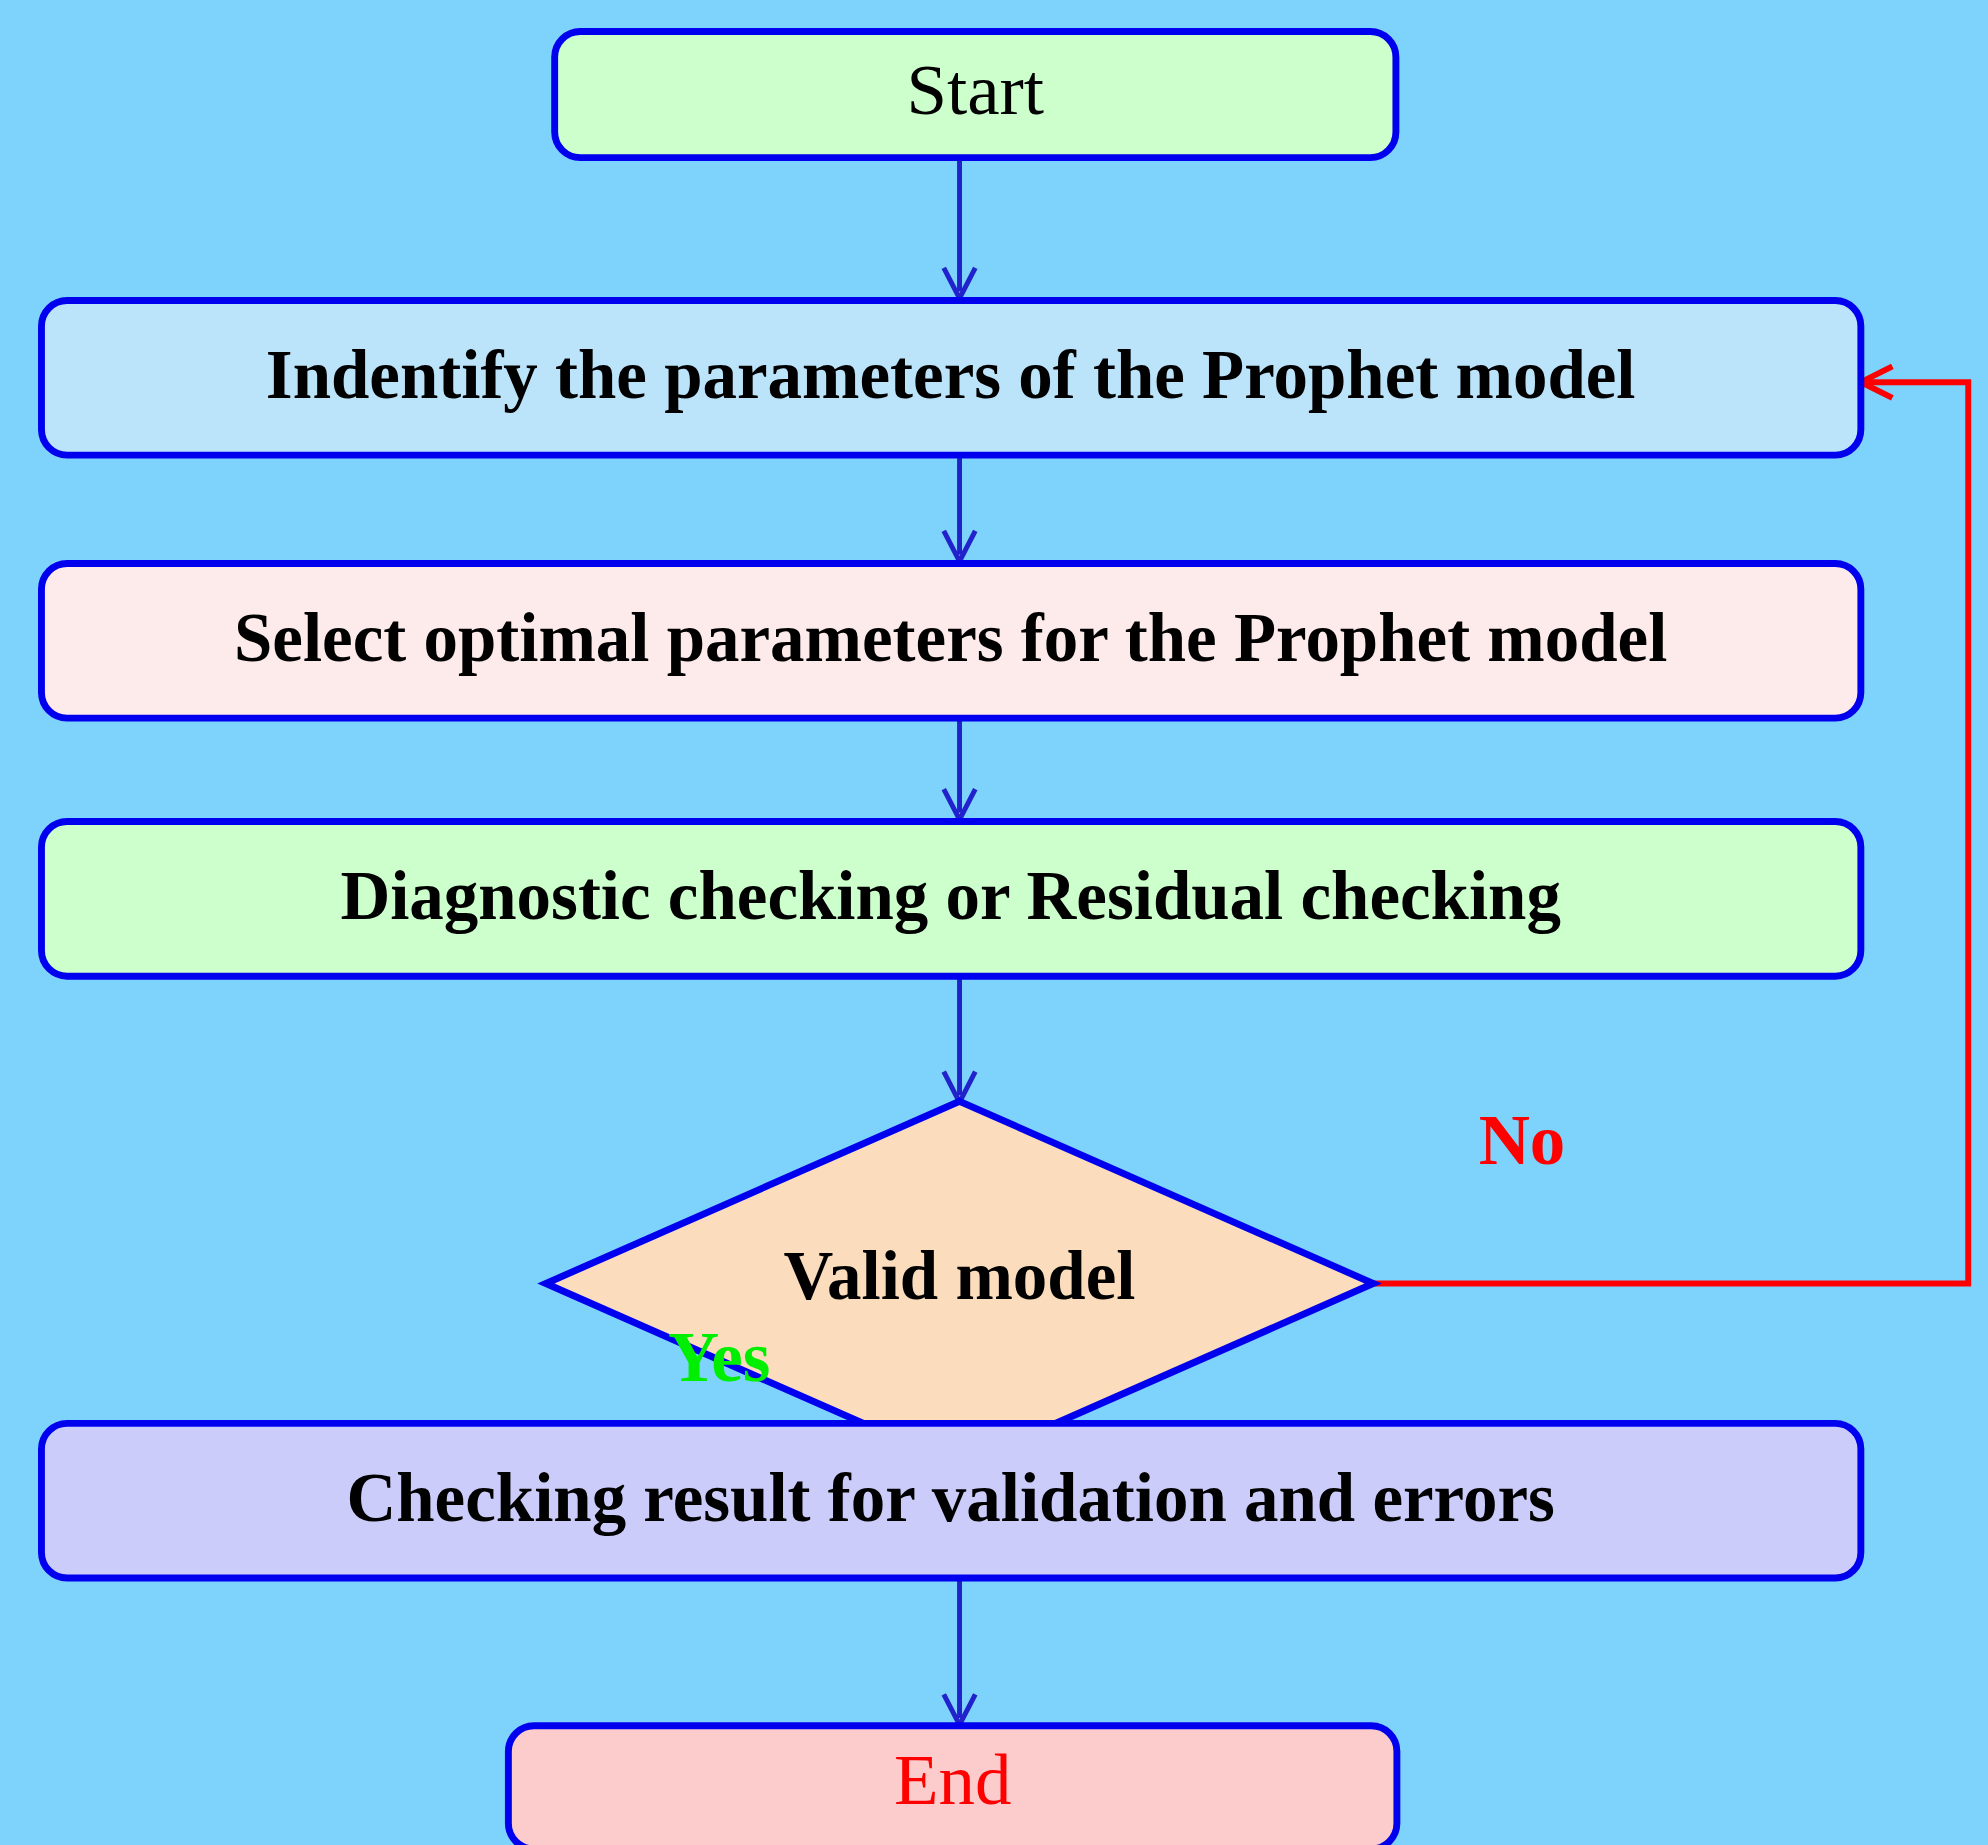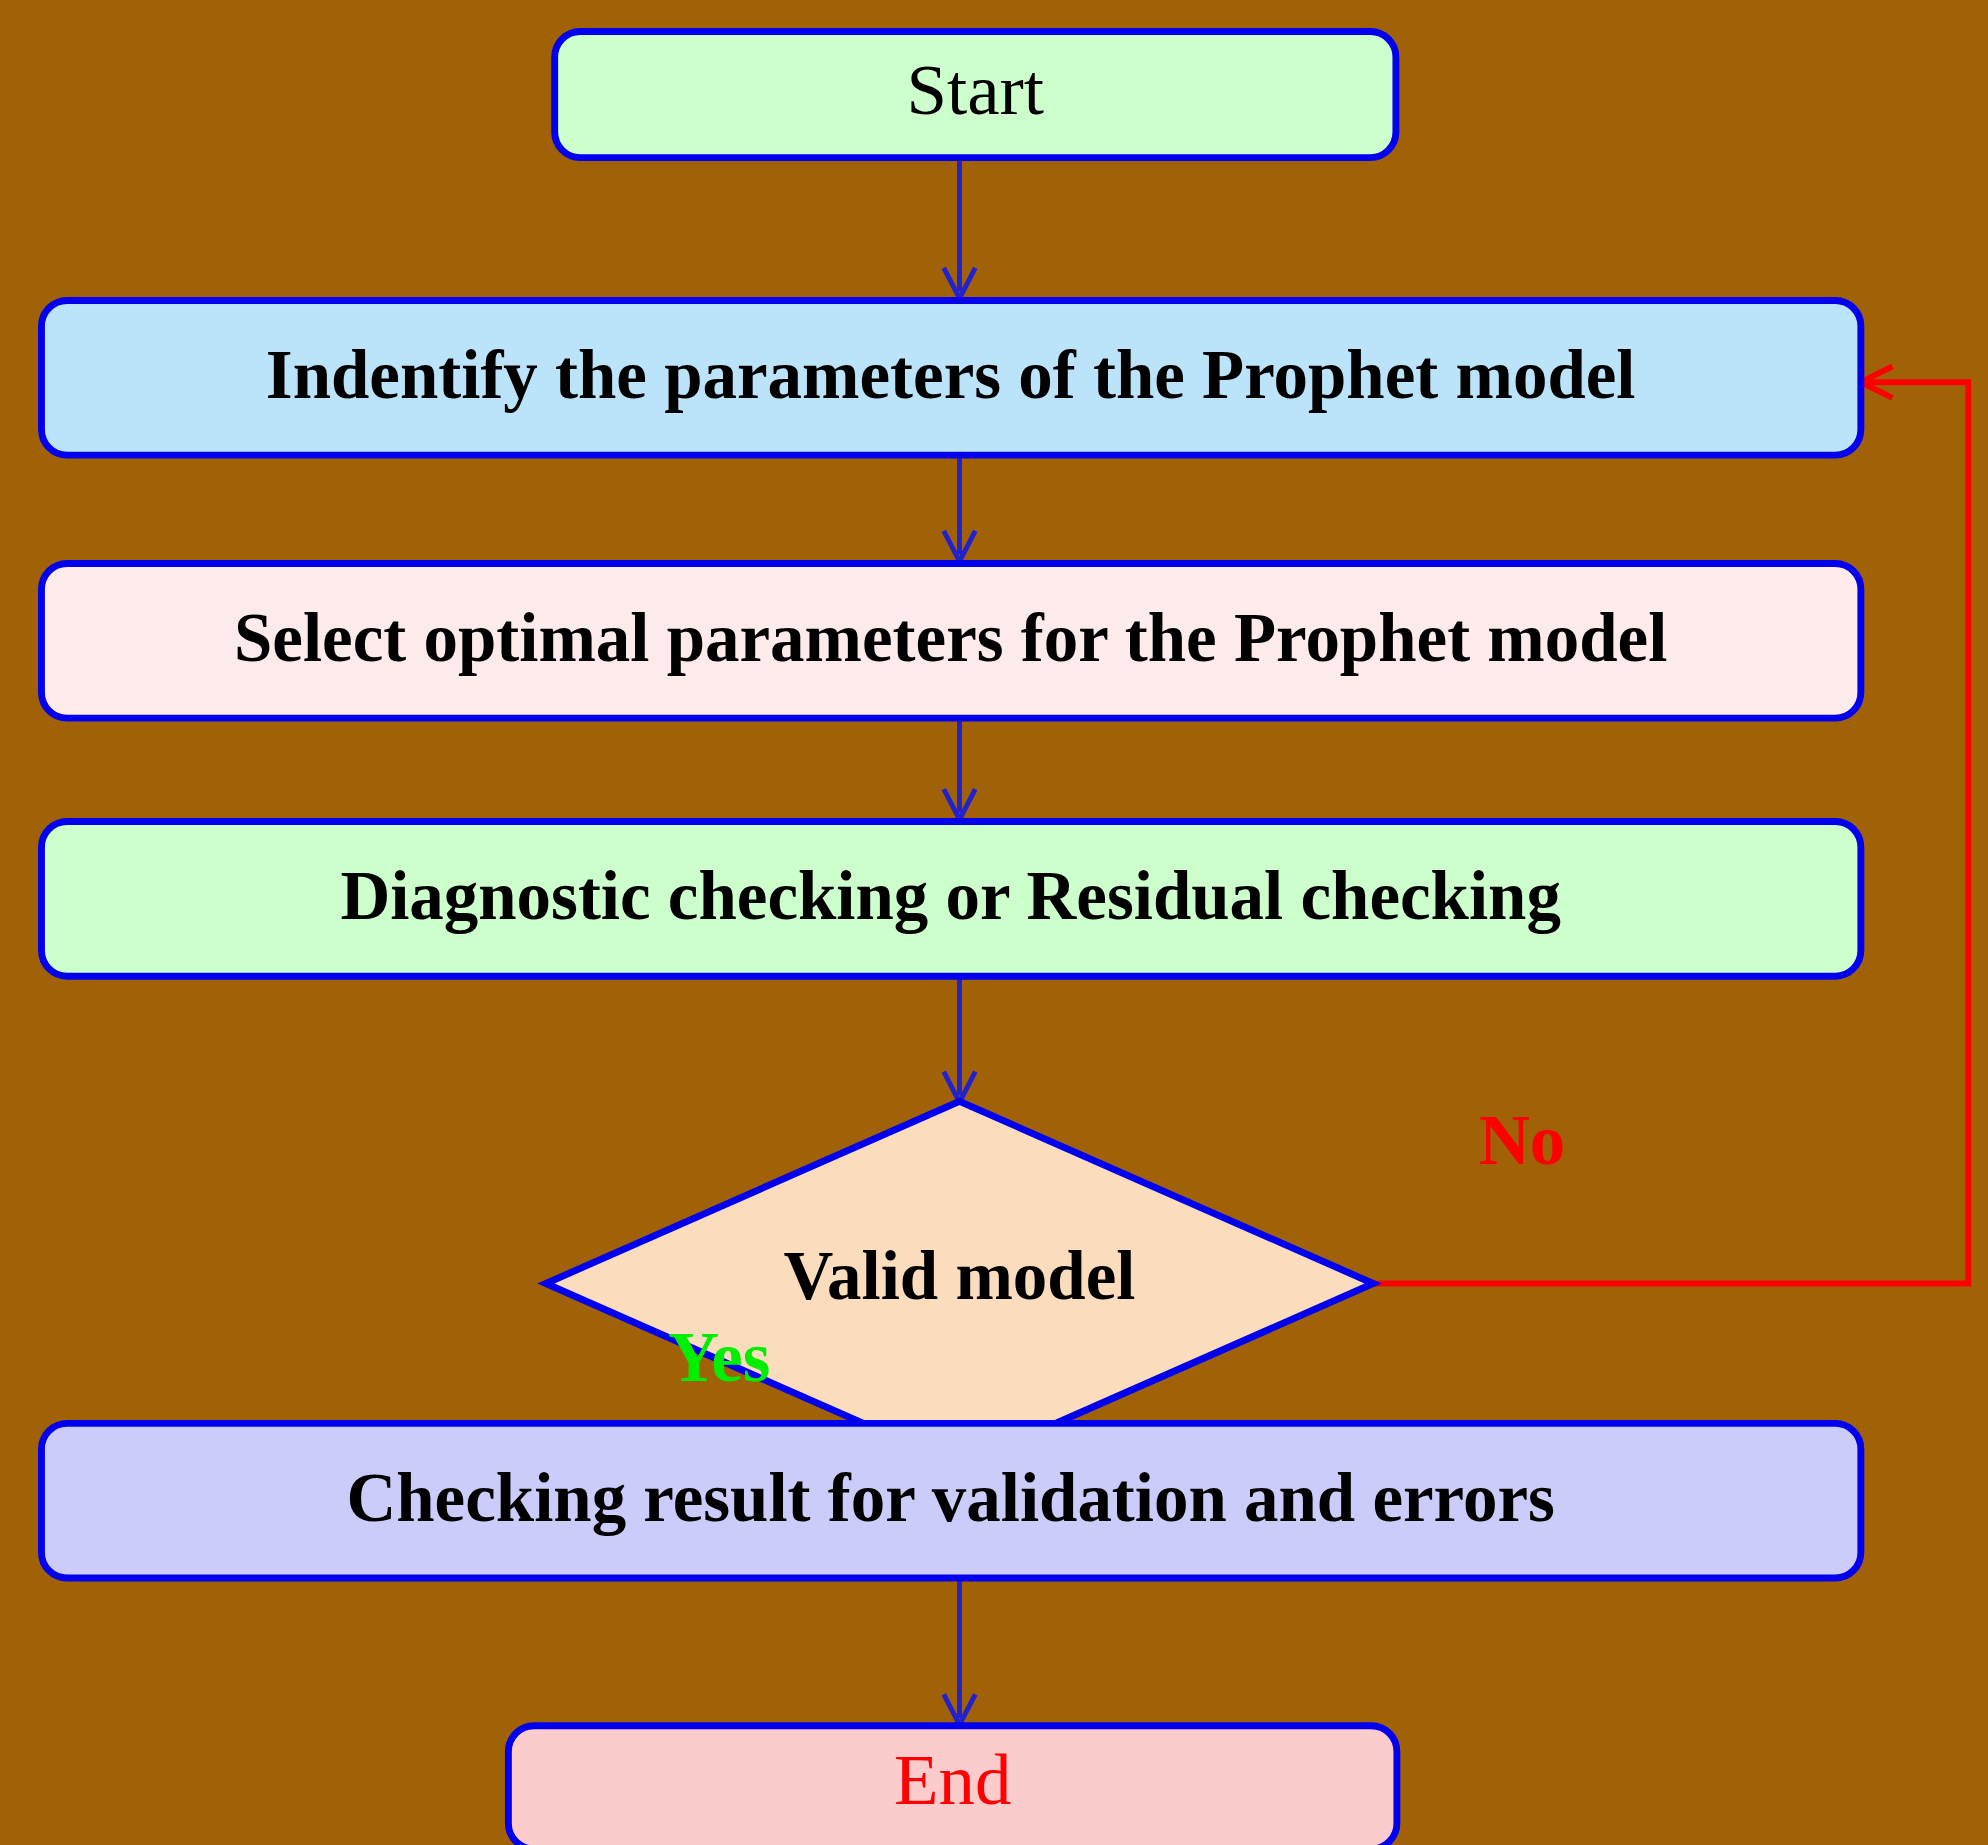--- a/index.html
+++ b/index.html
@@ -7,21 +7,21 @@
     padding: 0;
     background: #ffffff;
   }
   body {
     font-family: "Liberation Serif", serif;
   }
   #flow-root {
     position: relative;
     width: 1989px;
     height: 1845px;
-    background: #a16207;
+    background: #7dd3fc;
     overflow: hidden;
   }
   #flow-svg {
     position: absolute;
     left: 0;
     top: 0;
     width: 1989px;
     height: 1845px;
     display: block;
   }

